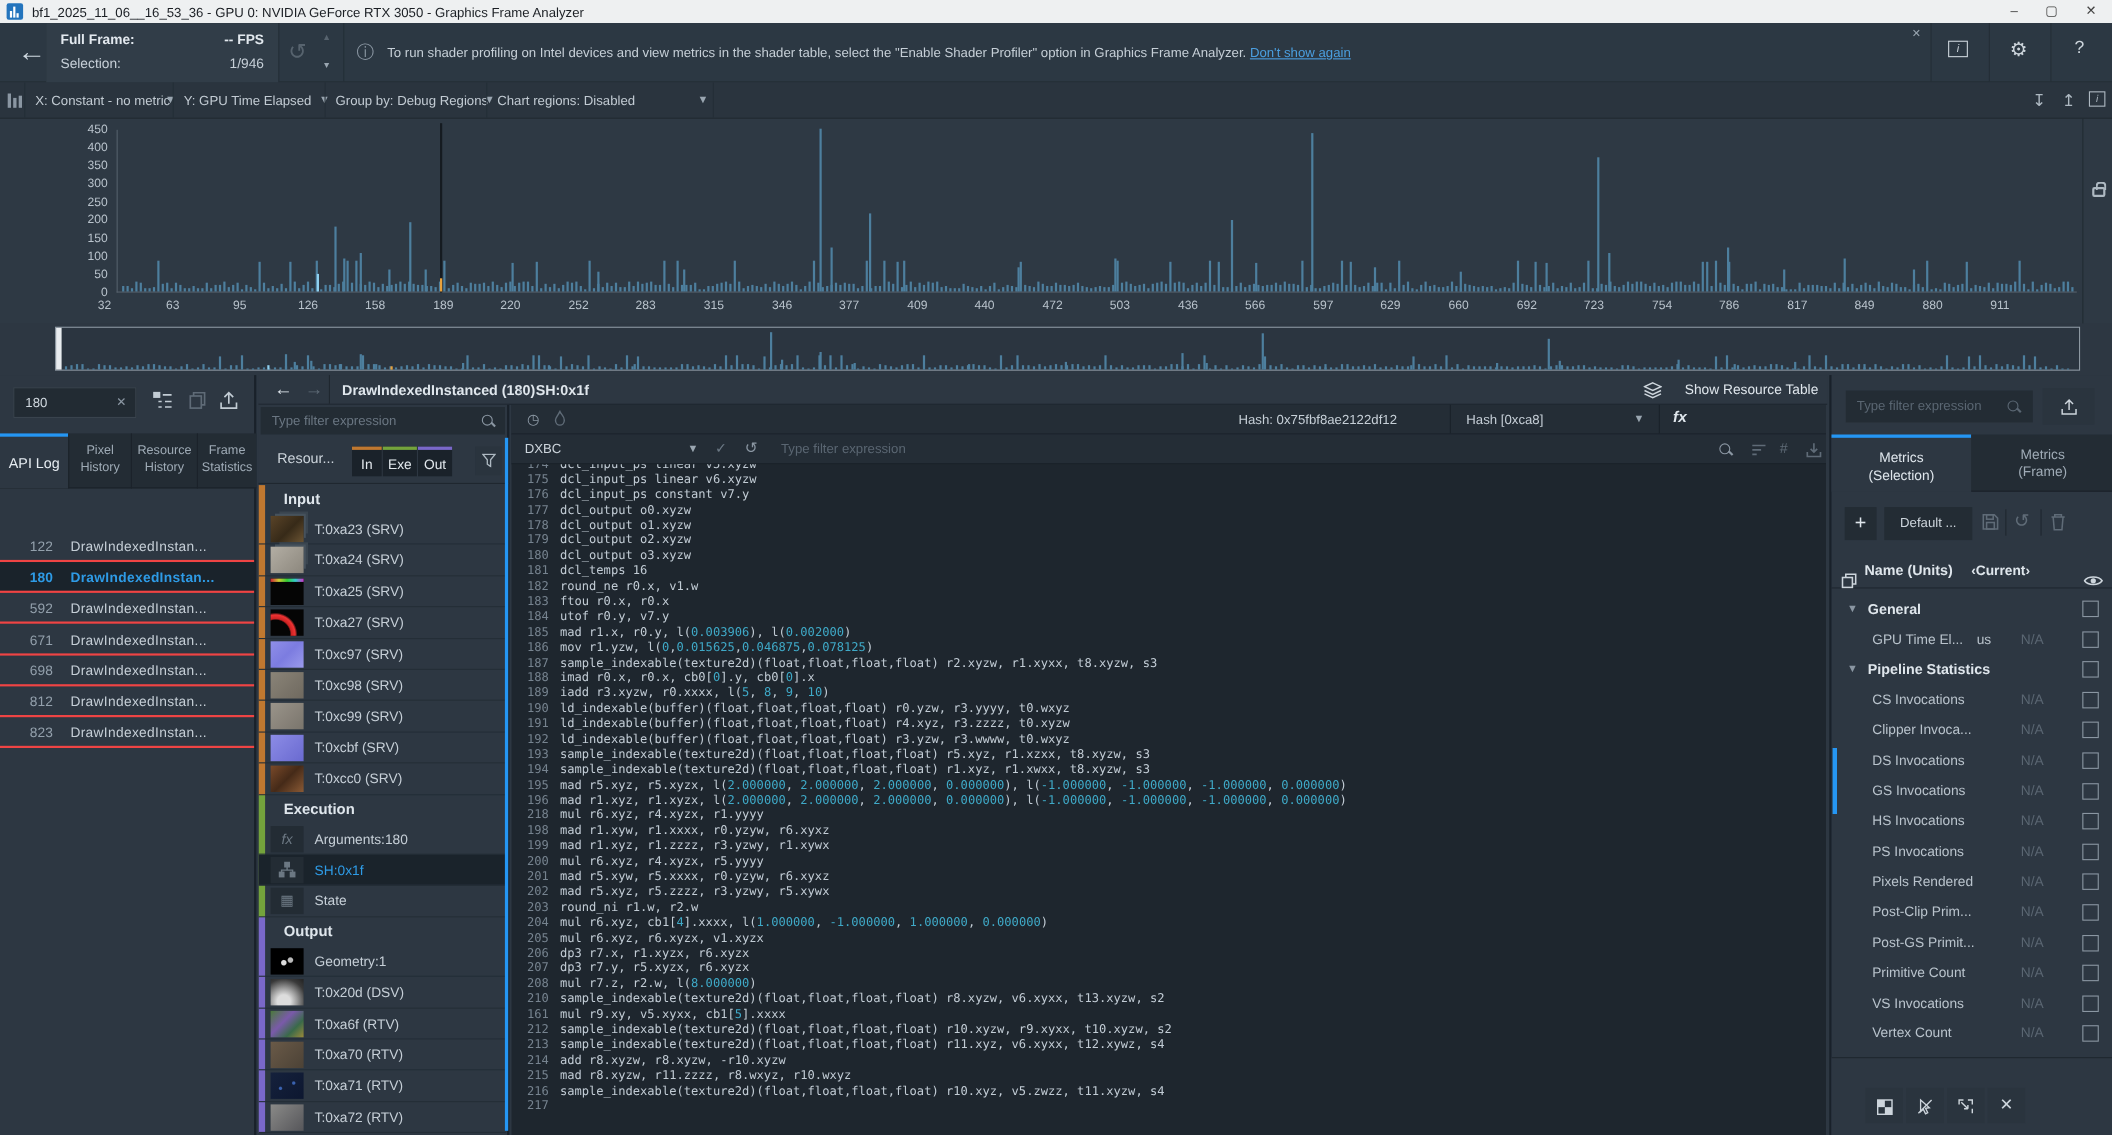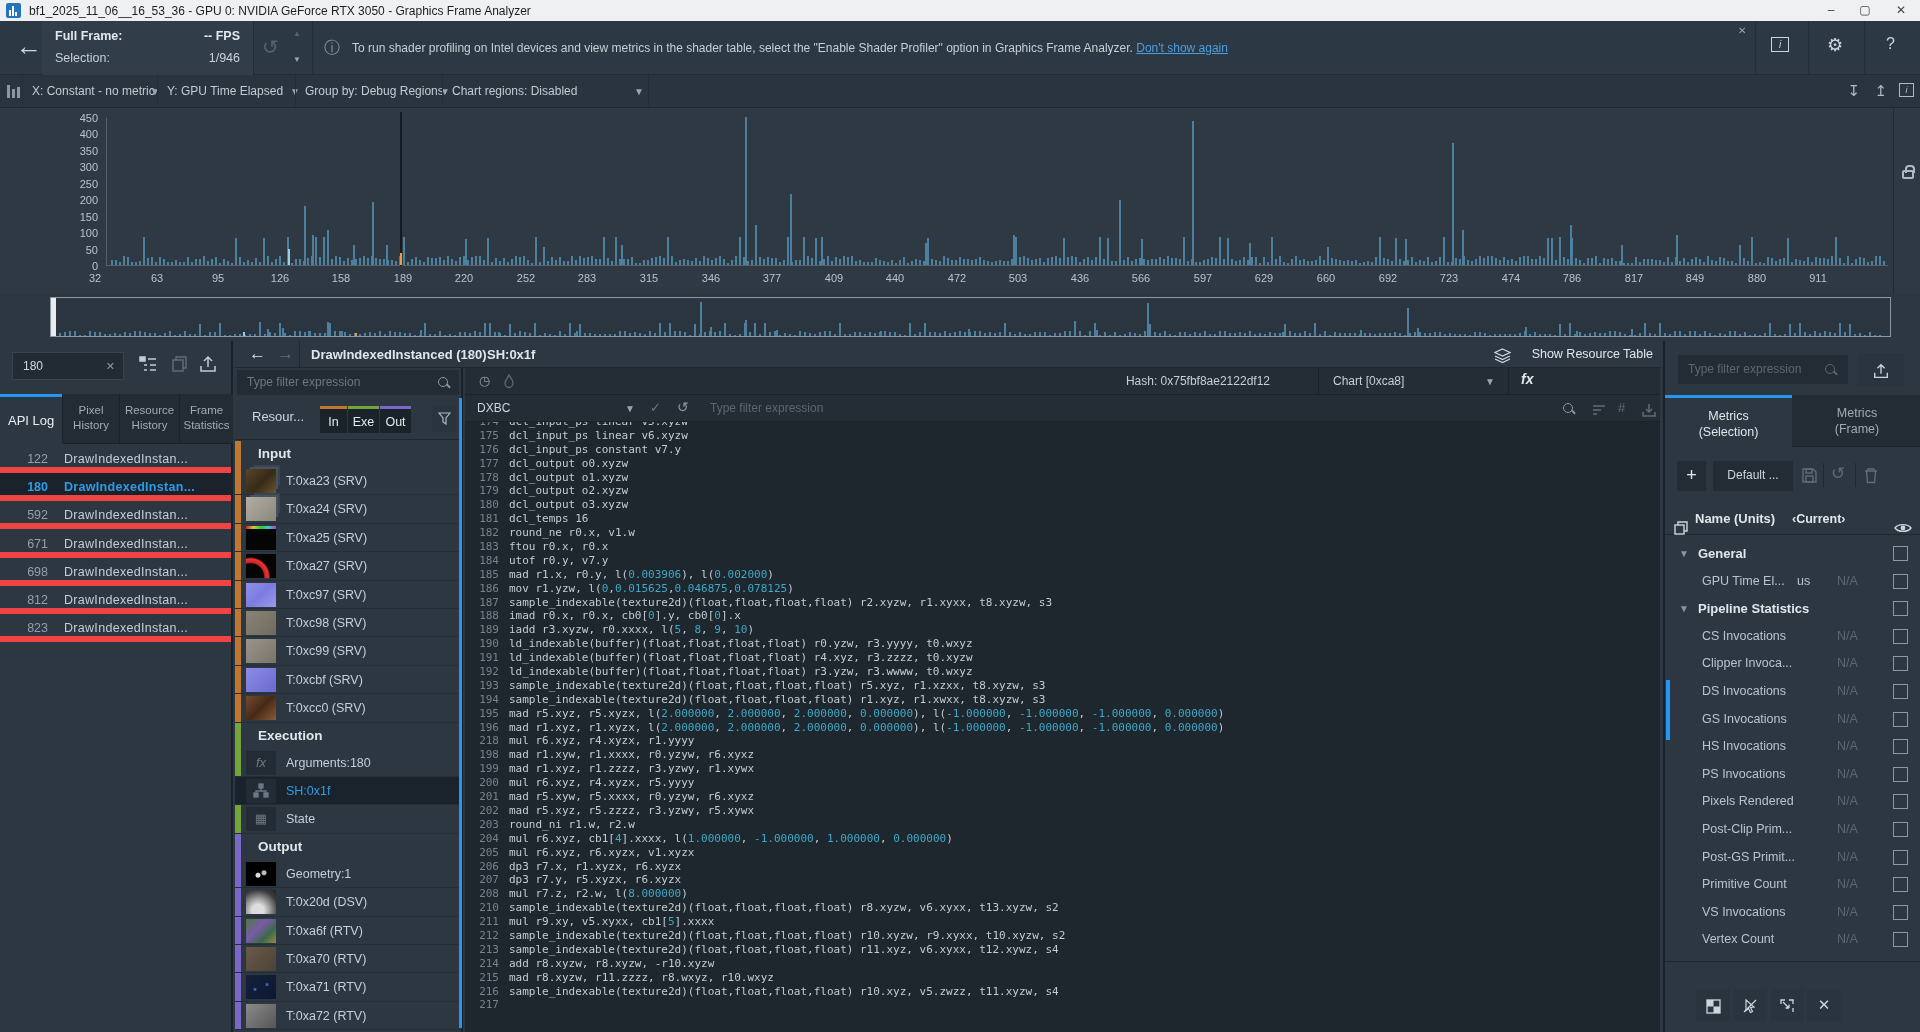--- a/index.html
+++ b/index.html
@@ -40,21 +40,21 @@
   
   #lower { position:absolute; left:0; top:341px; width:1920px; height:691px; }
   
   #apilog { position:absolute; left:0; top:0; width:233px; height:691px; background:#2d3742; border-right:2px solid #19212a; }
   #api-filter { position:absolute; left:12px; top:11px; width:112px; height:28px; background:#222b33; border:1px solid #39434d; color:#d0d8df; font-size:12px; line-height:26px; padding-left:10px; }
   #api-filter .x { position:absolute; right:8px; top:0; color:#8a96a2; font-size:11px; }
   .toolic { position:absolute; top:13px; width:22px; height:22px; }
   .tabs-strip { position:absolute; left:0; top:53px; width:233px; height:50px; background:#232c34; border-bottom:1px solid #1b222a; }
   #tab-apilog { position:absolute; left:0; top:0; width:62px; height:50px; background:#2d3742; border-top:3px solid #2596f3; color:#e6ecf1; font-size:13px; line-height:47px; padding-left:8px; }
   .tab2 { position:absolute; top:0; height:50px; color:#9fabb6; font-size:11.5px; text-align:center; padding-top:9px; line-height:15px; border-left:1px solid #1b222a; }
-  .apirow { position:absolute; left:0; width:231px; height:28px; font-size:12.5px; line-height:28px; border-bottom:6px solid #ef4444; }
+  .apirow { position:absolute; left:0; width:231px; height:28px; font-size:12.5px; line-height:28px; border-bottom:2px solid #ef4444;margin-top:38px; }
   .apirow .num { position:absolute; left:0; width:48px; text-align:right; color:#93a0ac; }
   .apirow .nm { position:absolute; left:64px; color:#c5ced6; letter-spacing:.3px; }
   .apirow.sel { background:#1a232b; }
   .apirow.sel .num, .apirow.sel .nm { color:#2e9be6; font-weight:bold; }
   
   #crumbrow { position:absolute; left:235px; top:0; width:1426px; height:27px; background:#2d3742; border-bottom:1px solid #1f272f; }
   
   #resources { position:absolute; left:235px; top:27px; width:228px; height:664px; background:#2d3742; border-right:2px solid #19212a; }
   #res-filter { position:absolute; left:2px; top:2px; width:222px; height:25px; background:#232c34; color:#6a7682; font-size:12px; line-height:25px; padding-left:10px; }
   #res-hdr { position:absolute; left:0; top:29px; width:228px; height:43px; border-bottom:1px solid #1f272f; }
@@ -688,21 +688,21 @@
       <div class="xtick" style="left:895px">440</div>
       <div class="xtick" style="left:957px">472</div>
       <div class="xtick" style="left:1018px">503</div>
       <div class="xtick" style="left:1080px">436</div>
       <div class="xtick" style="left:1141px">566</div>
       <div class="xtick" style="left:1203px">597</div>
       <div class="xtick" style="left:1264px">629</div>
       <div class="xtick" style="left:1326px">660</div>
       <div class="xtick" style="left:1388px">692</div>
       <div class="xtick" style="left:1449px">723</div>
-      <div class="xtick" style="left:1511px">474</div>
+      <div class="xtick" style="left:1511px">754</div>
       <div class="xtick" style="left:1572px">786</div>
       <div class="xtick" style="left:1634px">817</div>
       <div class="xtick" style="left:1695px">849</div>
       <div class="xtick" style="left:1757px">880</div>
       <div class="xtick" style="left:1818px">911</div>
     </div>
   <div id="chart-rail">
     <span class="lock"></span>
   </div>
 </div>
@@ -1308,21 +1308,21 @@
   <div id="codepanel">
     <div id="hashrow">
       <span class="abs" style="left:14px;top:5px;font-size:13px;color:#8a96a2">◷</span>
       <span class="abs" style="left:38px;top:4px">
         <svg class="ic" width="12" height="16" viewBox="0 0 12 16">
             <path d="M6 1 C7 4 10 5 10 9 A4 4.5 0 0 1 2 9 C2 6.5 4 5.5 6 1 Z" stroke="#5f6b77" stroke-width="1.3" fill="none"></path>
           </svg>
       </span>
       <span class="abs" style="right:390px;top:6px;font-size:12px;color:#c6cfd7">Hash: 0x75fbf8ae2122df12</span>
       <div class="vsep" style="left:853px;background:#1a222a"></div>
-      <span class="abs" style="left:868px;top:6px;font-size:12px;color:#c6cfd7">Chart [0xca8]</span>
+      <span class="abs" style="left:868px;top:6px;font-size:12px;color:#c6cfd7">Hash [0xca8]</span>
       <span class="abs" style="left:1020px;top:8px;font-size:10px;color:#9aa6b1">▼</span>
       <div class="vsep" style="left:1043px;background:#1a222a"></div>
       <span class="abs" style="left:1056px;top:3px;font-size:14px;font-weight:bold;font-style:italic;color:#dfe6ec">fx</span>
     </div>
     <div id="dxbcrow">
       <span class="abs" style="left:12px;top:6px;font-size:12px;color:#cdd5dc">DXBC</span>
       <span class="abs" style="left:160px;top:8px;font-size:10px;color:#9aa6b1">▼</span>
       <span class="abs" style="left:185px;top:5px;font-size:13px;color:#6b7884">✓</span>
       <span class="abs" style="left:212px;top:4px;font-size:14px;color:#8a96a2">↺</span>
       <span class="abs" style="left:245px;top:6px;font-size:12px;color:#5a6672">Type filter expression</span>
@@ -1377,21 +1377,21 @@
           <div class="cl"><span class="ln">200</span>mul r6.xyz, r4.xyzx, r5.yyyy</div>
           <div class="cl"><span class="ln">201</span>mad r5.xyw, r5.xxxx, r0.yzyw, r6.xyxz</div>
           <div class="cl"><span class="ln">202</span>mad r5.xyz, r5.zzzz, r3.yzwy, r5.xywx</div>
           <div class="cl"><span class="ln">203</span>round_ni r1.w, r2.w</div>
           <div class="cl"><span class="ln">204</span>mul r6.xyz, cb1[<span class="num">4</span>].xxxx, l(<span class="num">1.000000</span>, <span class="num">-1.000000</span>, <span class="num">1.000000</span>, <span class="num">0.000000</span>)</div>
           <div class="cl"><span class="ln">205</span>mul r6.xyz, r6.xyzx, v1.xyzx</div>
           <div class="cl"><span class="ln">206</span>dp3 r7.x, r1.xyzx, r6.xyzx</div>
           <div class="cl"><span class="ln">207</span>dp3 r7.y, r5.xyzx, r6.xyzx</div>
           <div class="cl"><span class="ln">208</span>mul r7.z, r2.w, l(<span class="num">8.000000</span>)</div>
           <div class="cl"><span class="ln">210</span>sample_indexable(texture2d)(float,float,float,float) r8.xyzw, v6.xyxx, t13.xyzw, s2</div>
-          <div class="cl"><span class="ln">211</span>mul r9.xy, v5.xyxx, cb1[<span class="num">5</span>].xxxx</div>
+          <div class="cl"><span class="ln">161</span>mul r9.xy, v5.xyxx, cb1[<span class="num">5</span>].xxxx</div>
           <div class="cl"><span class="ln">212</span>sample_indexable(texture2d)(float,float,float,float) r10.xyzw, r9.xyxx, t10.xyzw, s2</div>
           <div class="cl"><span class="ln">213</span>sample_indexable(texture2d)(float,float,float,float) r11.xyz, v6.xyxx, t12.xywz, s4</div>
           <div class="cl"><span class="ln">214</span>add r8.xyzw, r8.xyzw, -r10.xyzw</div>
           <div class="cl"><span class="ln">215</span>mad r8.xyzw, r11.zzzz, r8.wxyz, r10.wxyz</div>
           <div class="cl"><span class="ln">216</span>sample_indexable(texture2d)(float,float,float,float) r10.xyz, v5.zwzz, t11.xyzw, s4</div>
           <div class="cl"><span class="ln">217</span></div>
         </div>
       </div>
   </div>
 

